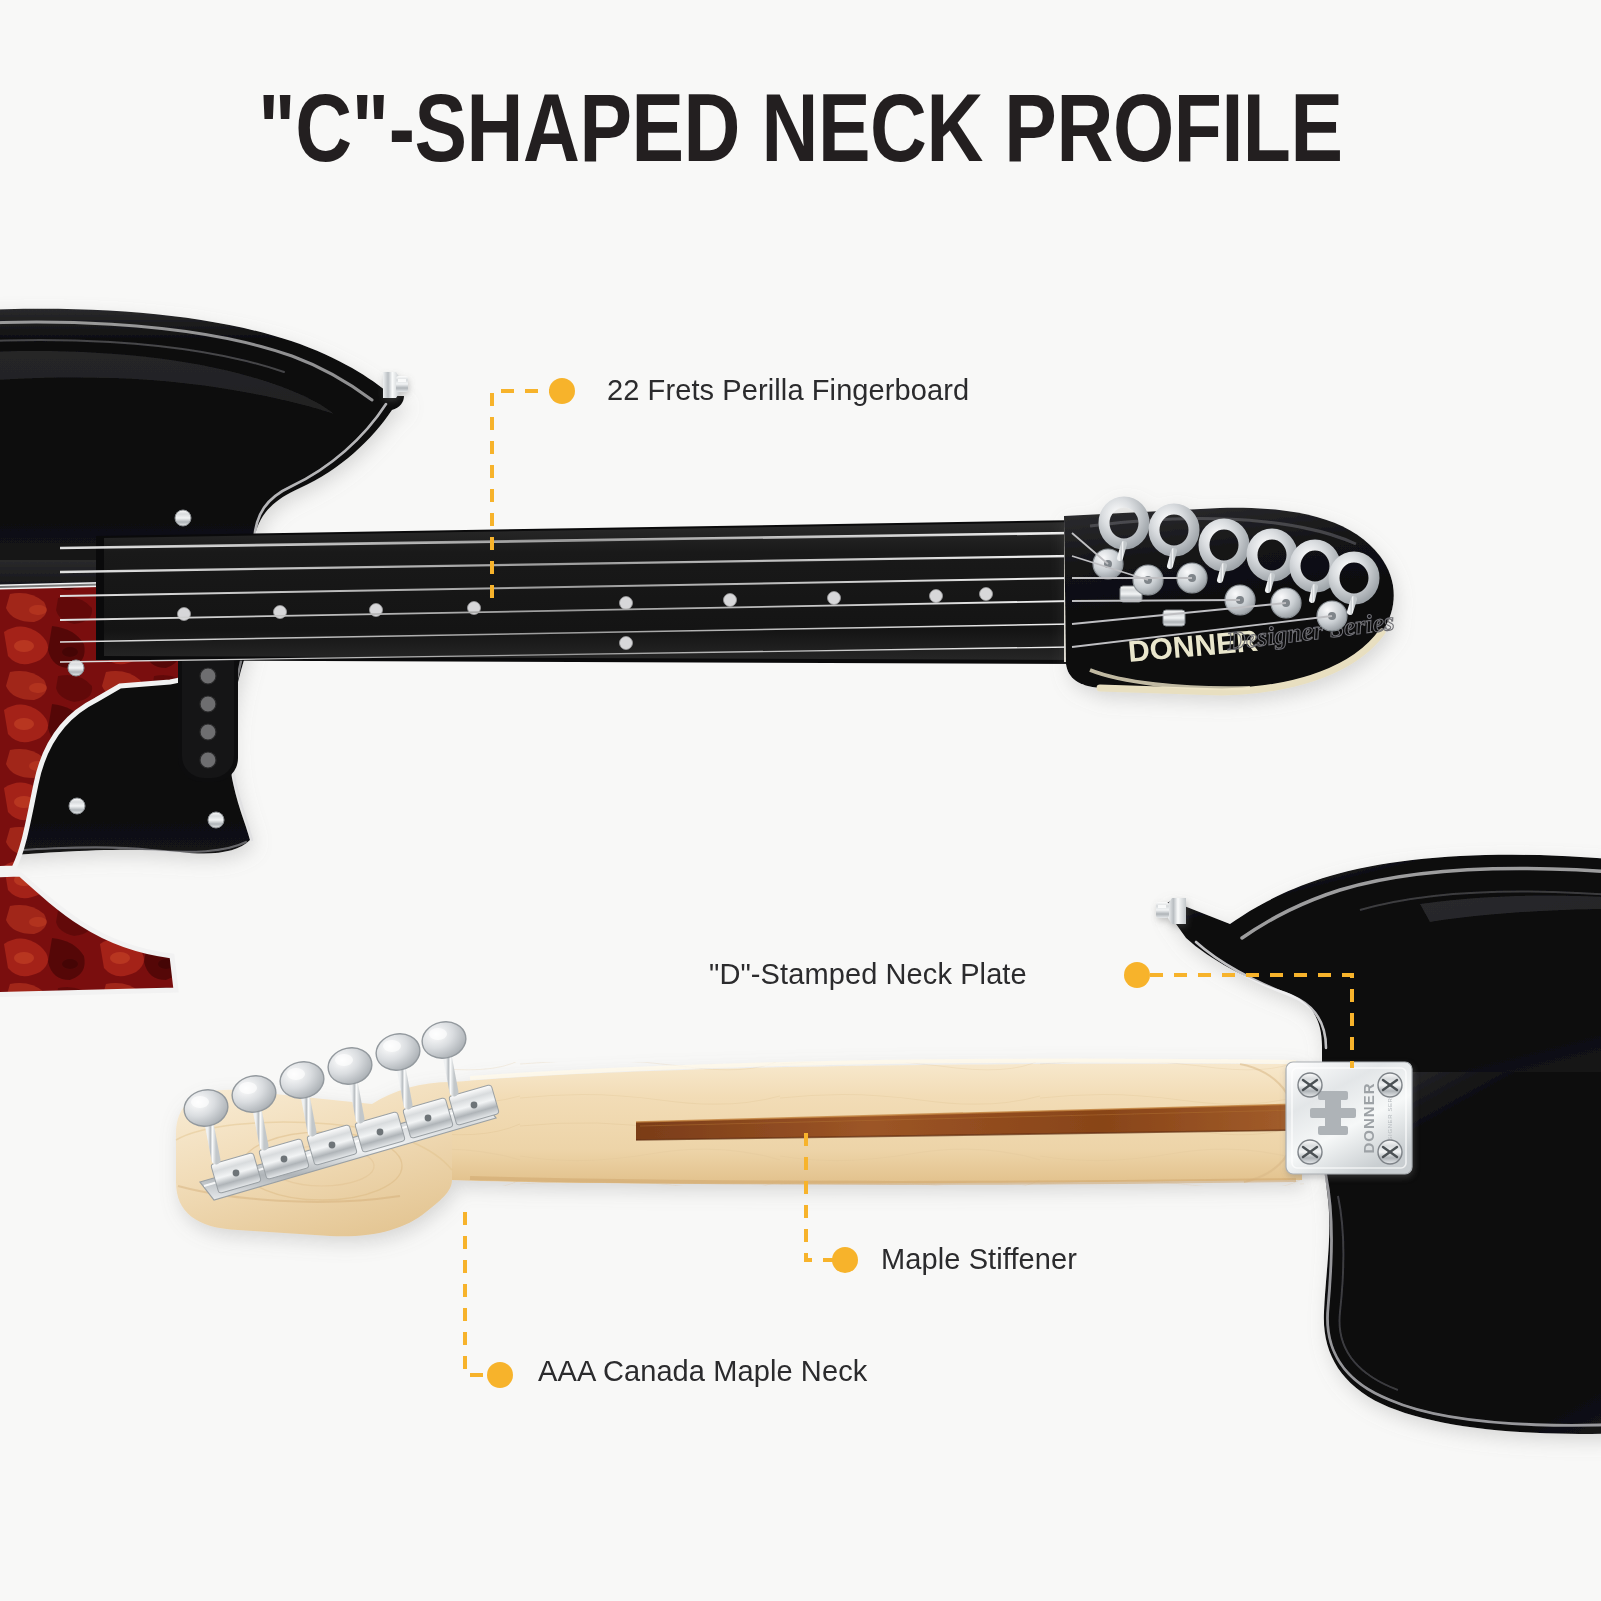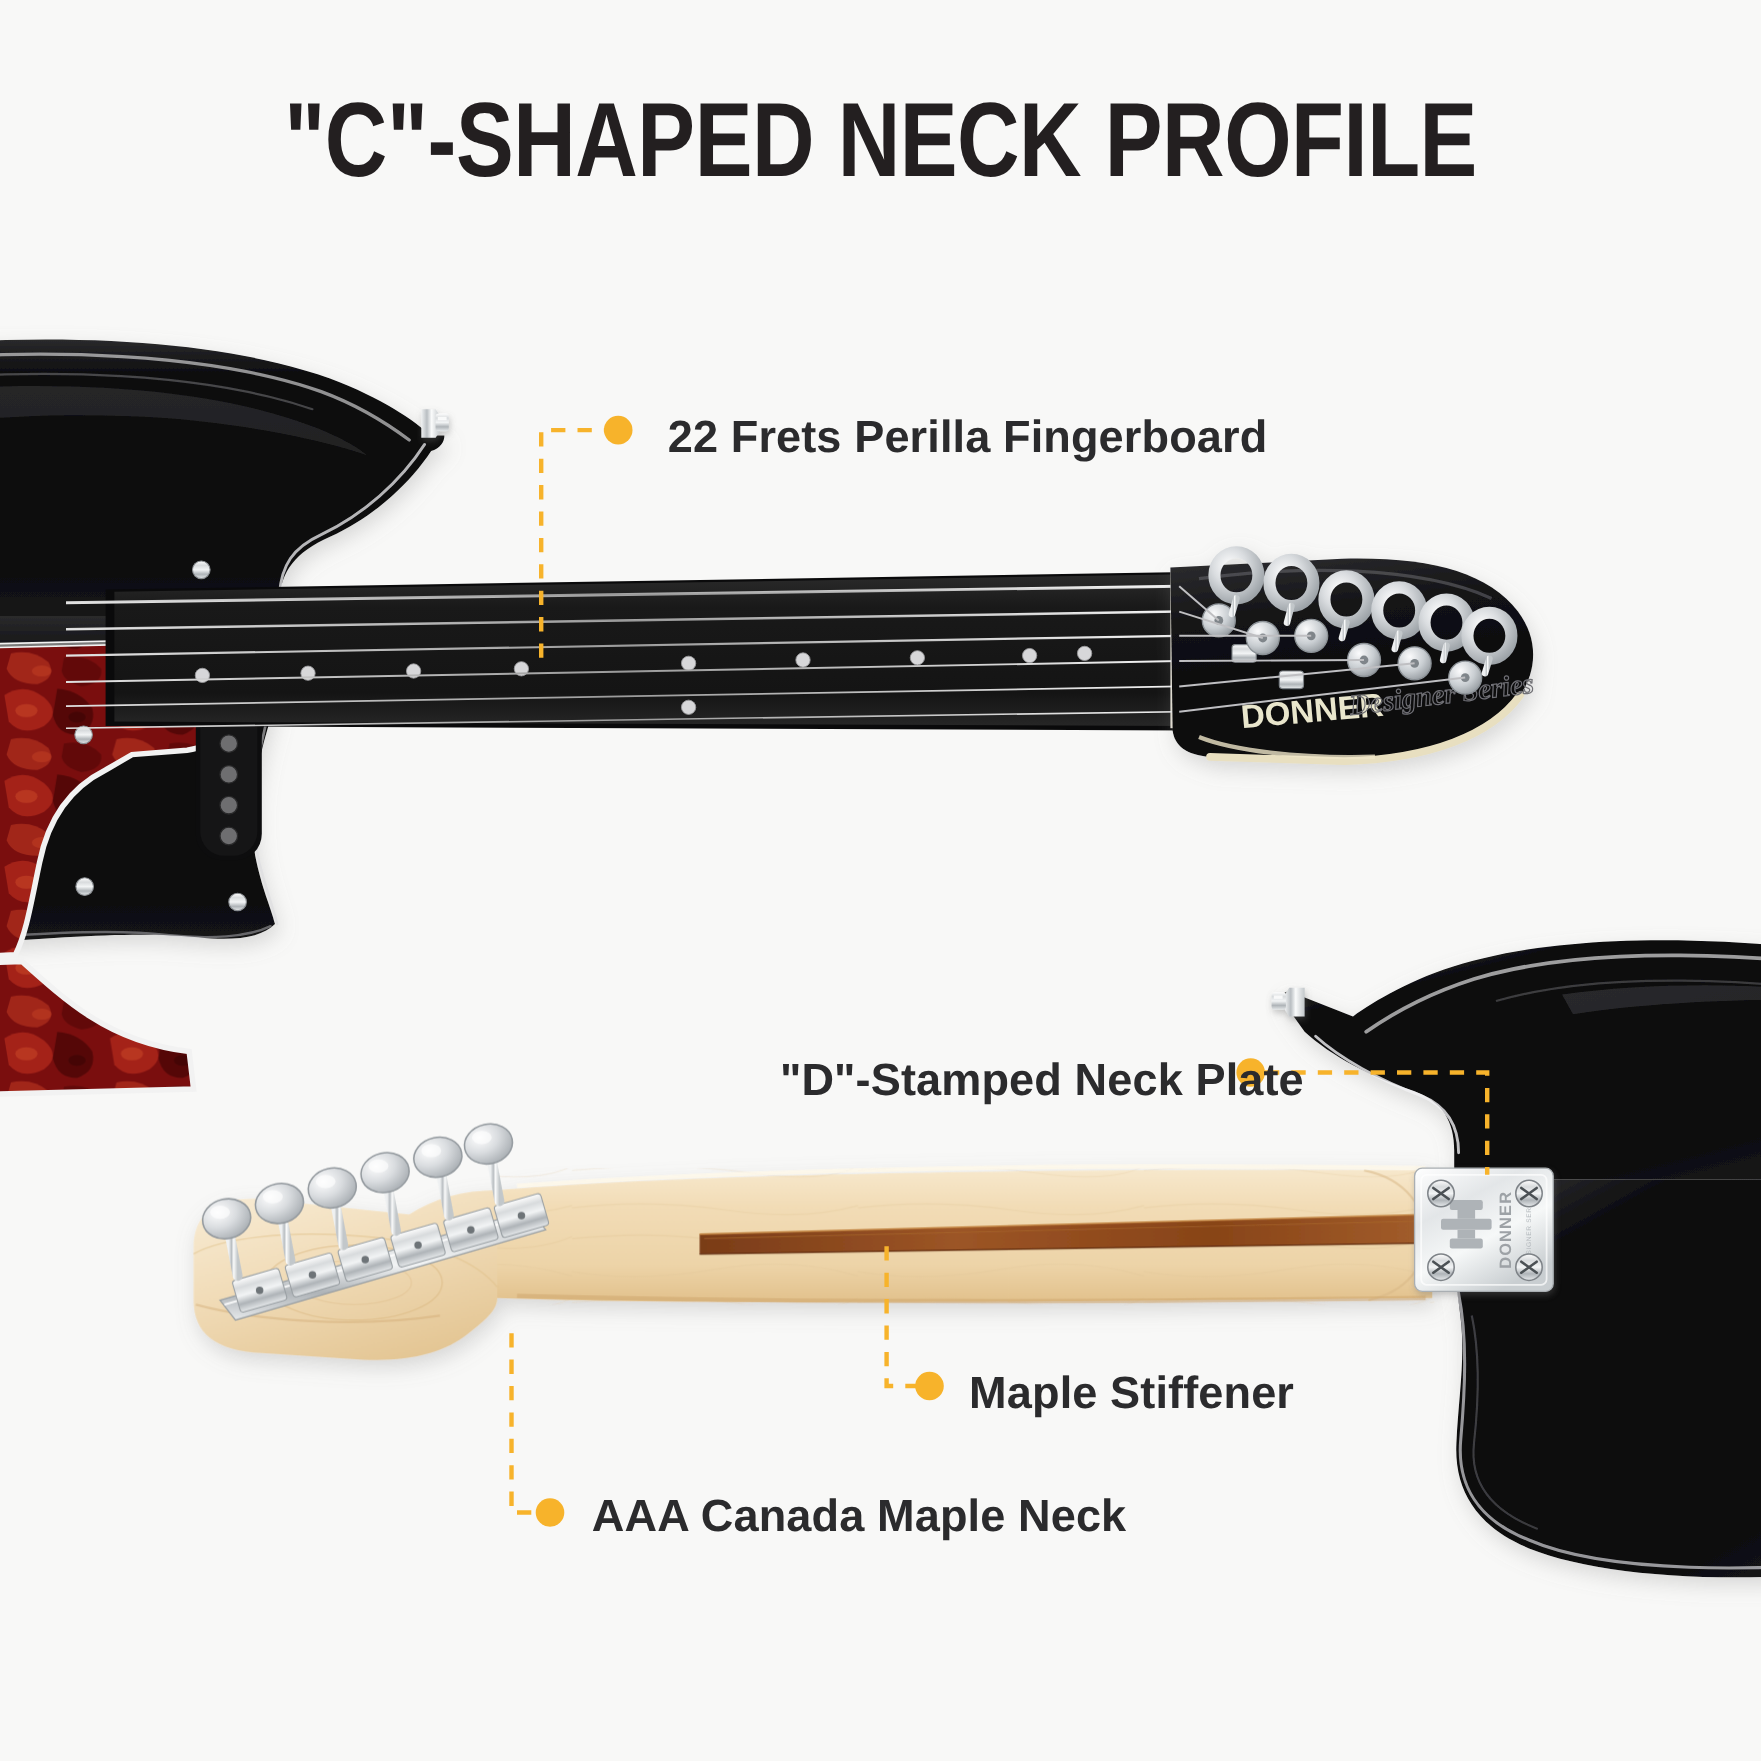--- a/index.html
+++ b/index.html
@@ -24,22 +24,22 @@
     transform:scaleX(0.82);
     transform-origin:50% 50%;
     white-space:nowrap;
     line-height:1.05;
   }
 
   
   .callout{
     position:absolute;
     font-family:"Liberation Sans", sans-serif;
-    font-size:41px;
-    font-weight:700;
+    font-size:29px;
+    font-weight:400;
     color:#2B2B2D;
     white-space:nowrap;
     letter-spacing:0.1px;
   }
   #label-frets{left:607px;top:374px;}
   #label-plate{left:709px;top:958px;}
   #label-stiffener{left:881px;top:1243px;}
   #label-maple{left:538px;top:1355px;}
 
   

